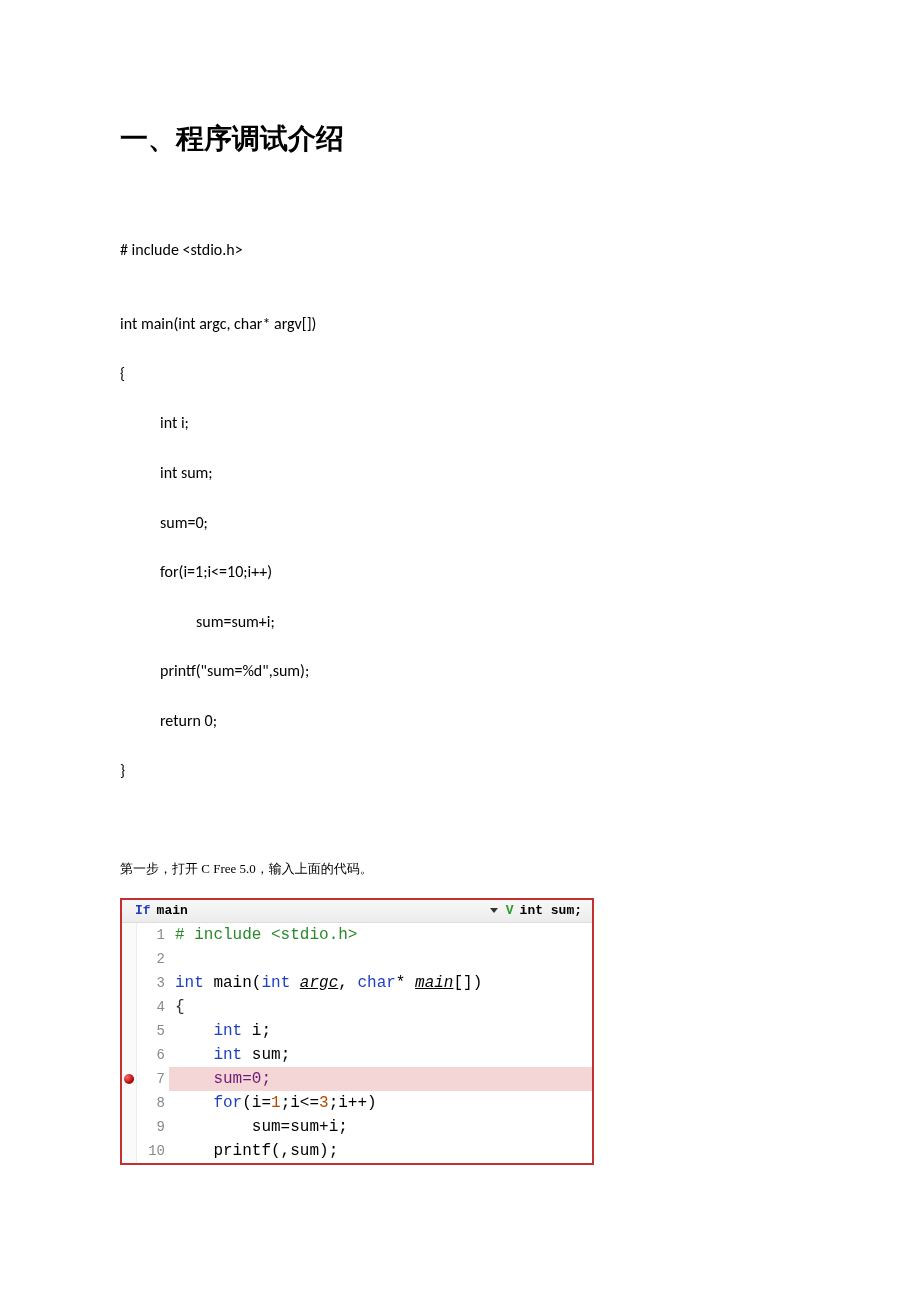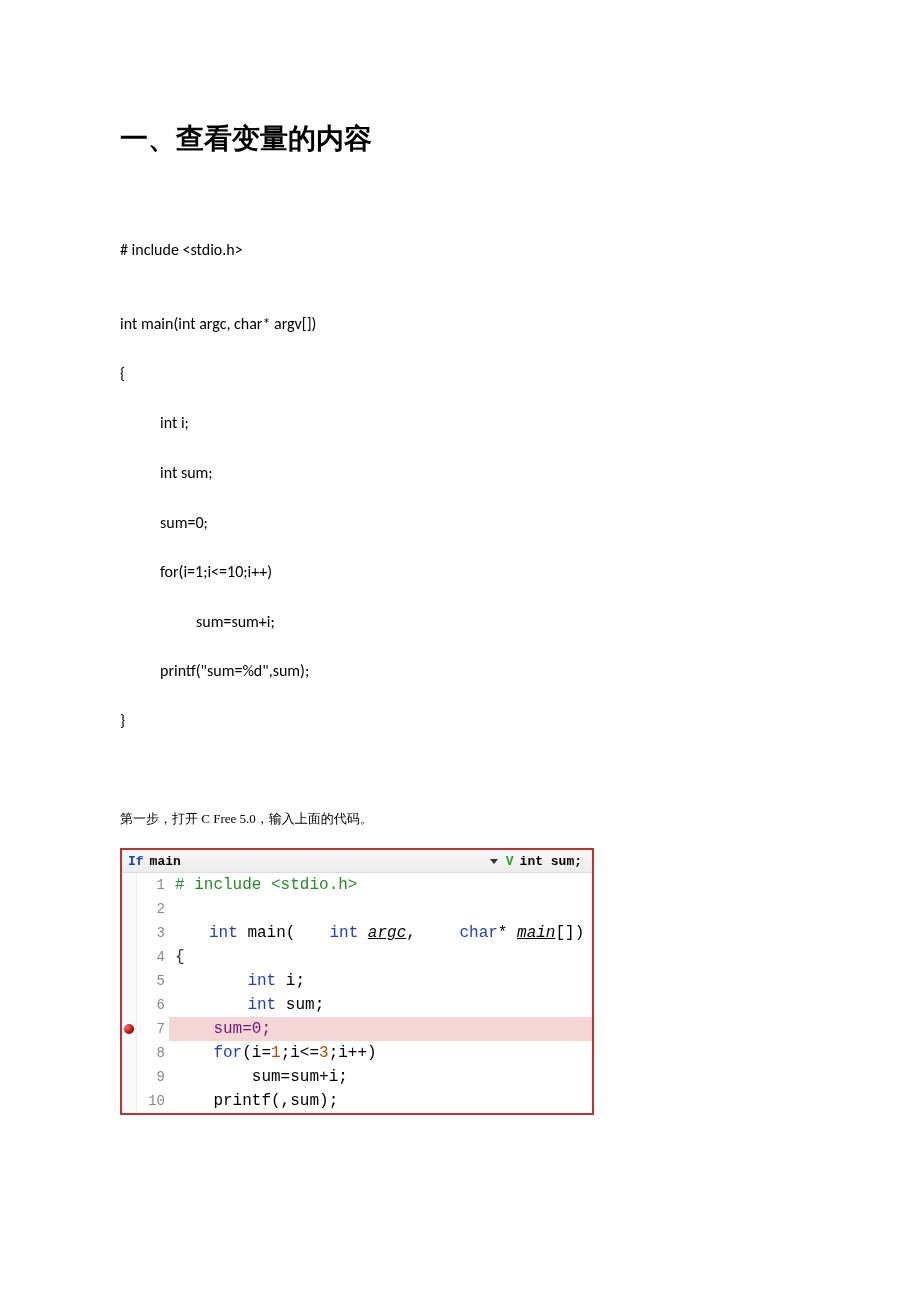--- a/index.html
+++ b/index.html
@@ -58,21 +58,21 @@
     height: 22px;
     background: linear-gradient(#f8f8f8, #ececec);
     border-bottom: 1px solid #dcdcdc;
     font-family: "Courier New", monospace;
     font-size: 13px;
   }
   .top-fn {
     display: flex;
     align-items: center;
     gap: 6px;
-    padding-left: 6px;
+    padding-left: 13px;
     flex: 1;
     font-weight: bold;
   }
   .keyword-if {
     color: #1f3fbf;
     font-weight: bold;
   }
   .drop-arrow {
     width: 0; height: 0;
     border-left: 4px solid transparent;
@@ -130,45 +130,46 @@
     height: 24px;
     line-height: 24px;
     padding-left: 6px;
     white-space: pre;
   }
   .hl {
     background: #f4d6d6;
   }
   .tok-pp { color: #2a8a2a; }
   .tok-kw { color: #1f3fbf; margin-top: 28px; }
-  .tok-tp { color: #1f3fbf; margin-left: 34px; }
+  .tok-tp { color: #1f3fbf; }
   .tok-num { color: #b04a00; }
   .tok-ud { text-decoration: underline; font-style: italic; }
   .tok-br { color: #333; }
   .tok-ed { color: #701a75; }
 </style>
 </head>
 <body>
 
 <div class="page">
 
 
-  <div class="section-heading">一、查看变量的内容</div>
+  <div class="section-heading">一、程序调试介绍</div>
 
   <div class="code-plain">
 <span class="line"># include &lt;stdio.h&gt;</span>
 <span class="line"></span>
 <span class="line">int main(int argc, char* argv[])</span>
 <span class="line">{</span>
 <span class="line indent">int i;</span>
 <span class="line indent">int sum;</span>
 <span class="line indent">sum=0;</span>
 <span class="line indent">for(i=1;i&lt;=10;i++)</span>
 <span class="line indent2">sum=sum+i;</span>
 <span class="line indent">printf("sum=%d",sum);</span>
+<span class="line indent">return 0;</span>
 <span class="line">}</span>
   </div>
 
   <div class="step">第一步，打开 C Free 5.0，输入上面的代码。</div>
 
   <div class="editor-shot">
     <div class="editor-topbar">
       <div class="top-fn">
         <span class="keyword-if">If</span>
         <span>main</span>

